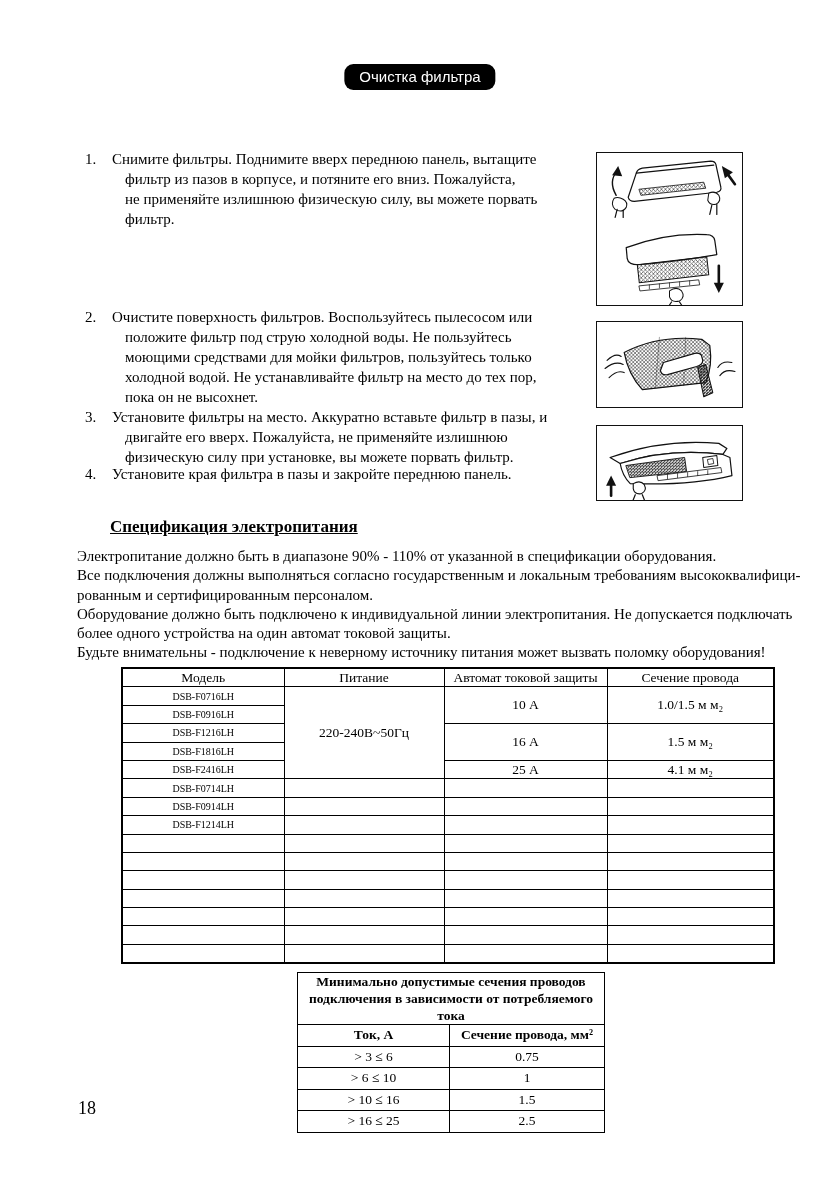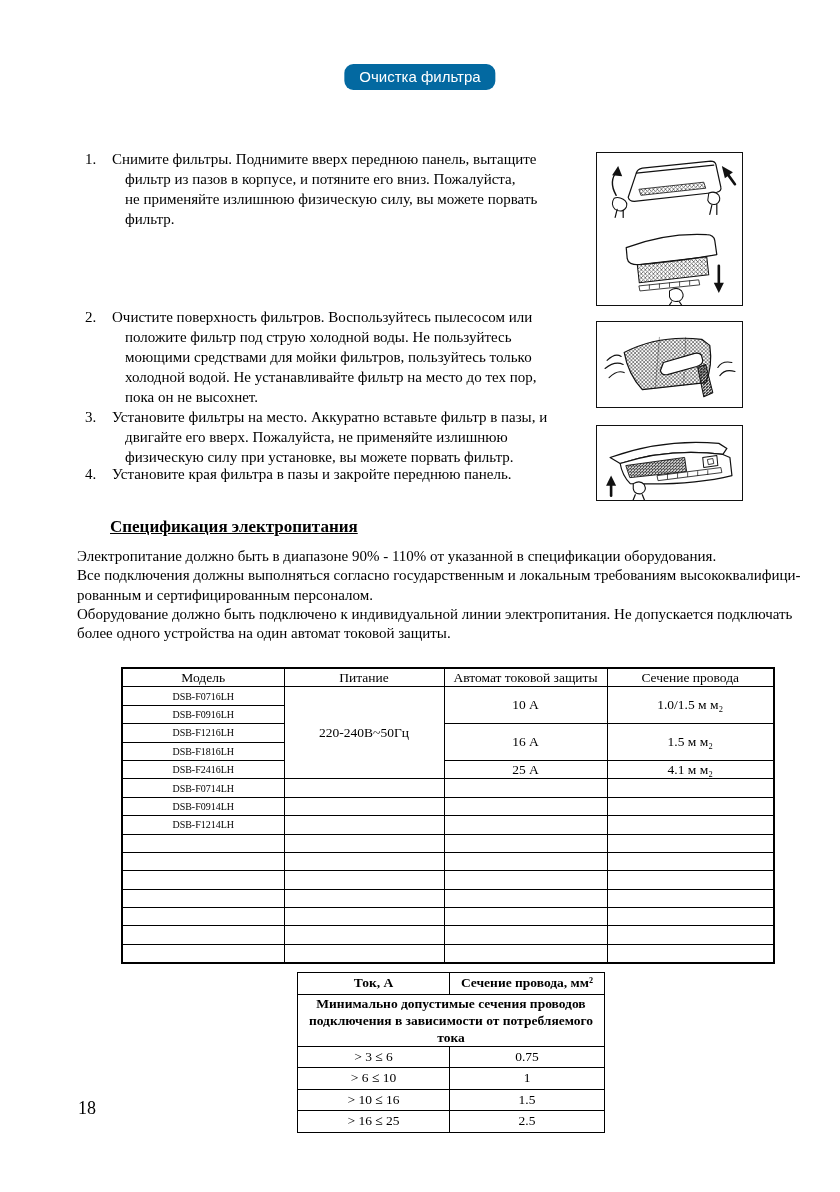--- a/index.html
+++ b/index.html
@@ -1,20 +1,20 @@
 <!DOCTYPE html>
 <html><head>
 <meta charset="utf-8">
 <style>
   html,body{margin:0;padding:0;background:#ffffff;}
   .page{position:relative;width:840px;height:1192px;background:#ffffff;
         font-family:"Liberation Serif",serif;color:#000;overflow:hidden;}
 
   .badge{position:absolute;top:64px;left:50%;transform:translateX(-50%);
-         background:#0369a1;color:#fff;font-family:"Liberation Sans",sans-serif;
+         background:#000000;color:#fff;font-family:"Liberation Sans",sans-serif;
          font-size:15px;line-height:18px;padding:4px 15px;border-radius:9px;white-space:nowrap;}
 
   .intro{position:absolute;left:82px;top:101px;width:705px;font-size:15px;
          line-height:20px;white-space:pre-line;}
 
   .step{position:absolute;left:85px;display:flex;font-size:15px;line-height:20px;}
   .step-num{width:27px;flex:none;}
   .step-text{white-space:pre-line;padding-left:13px;text-indent:-13px;width:490px;}
   #step-1{top:149px;} #step-2{top:307px;} #step-3{top:407px;} #step-4{top:464px;}
 
@@ -154,20 +154,21 @@
   </div>
 
   <div class="spec-heading">Спецификация электропитания</div>
 
   <div class="spec-paras">
     <div class="spec-para">Электропитание должно быть в диапазоне 90% - 110% от указанной в спецификации оборудования.</div>
     <div class="spec-para">Все подключения должны выполняться согласно государственным и локальным требованиям высококвалифици-
 рованным и сертифицированным персоналом.</div>
     <div class="spec-para">Оборудование должно быть подключено к индивидуальной линии электропитания. Не допускается подключать
 более одного устройства на один автомат токовой защиты.</div>
+    <div class="spec-para">Будьте внимательны - подключение к неверному источнику питания может вызвать поломку оборудования!</div>
   </div>
 
   <table class="spec-table">
     <colgroup>
         <col style="width:162px">
         <col style="width:160px">
         <col style="width:163px">
         <col style="width:167px">
       </colgroup>
     <tbody>
@@ -258,29 +259,29 @@
           <td></td>
           <td></td>
           <td></td>
         </tr>
   </tbody>
     </table>
 
   <table class="min-table">
     <tbody>
         <tr>
-      <td class="mt-head" style="width:151px">Ток, А</td>
-      <td class="mt-head">Сечение провода, мм²</td>
-    </tr>
-    <tr>
       <td colspan="2" class="mt-title">Минимально допустимые сечения проводов
 подключения в зависимости от потребляемого
 тока</td>
     </tr>
     <tr>
+      <td class="mt-head" style="width:151px">Ток, А</td>
+      <td class="mt-head">Сечение провода, мм²</td>
+    </tr>
+    <tr>
       <td>&gt; 3 ≤ 6</td>
       <td>0.75</td>
     </tr>
     <tr>
       <td>&gt; 6 ≤ 10</td>
       <td>1</td>
     </tr>
     <tr>
       <td>&gt; 10 ≤ 16</td>
       <td>1.5</td>

